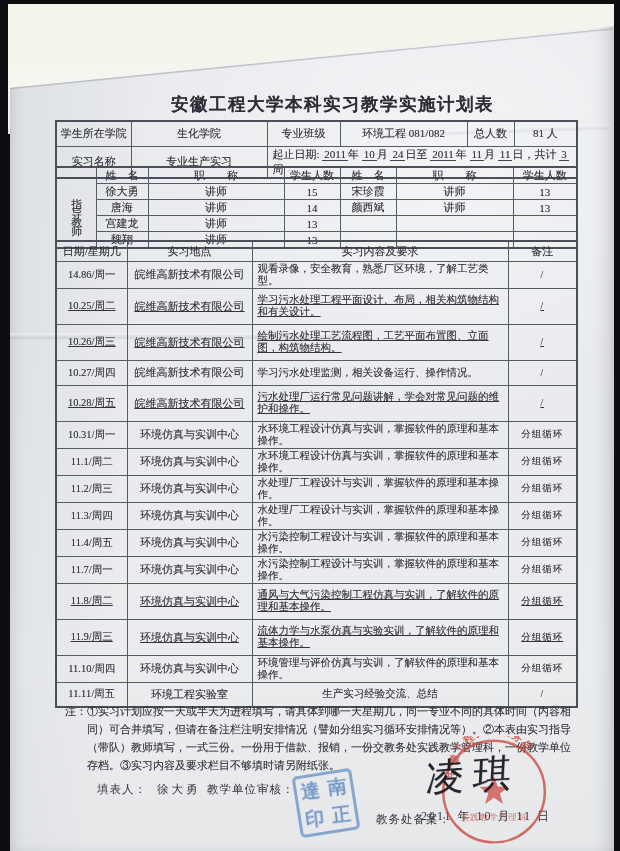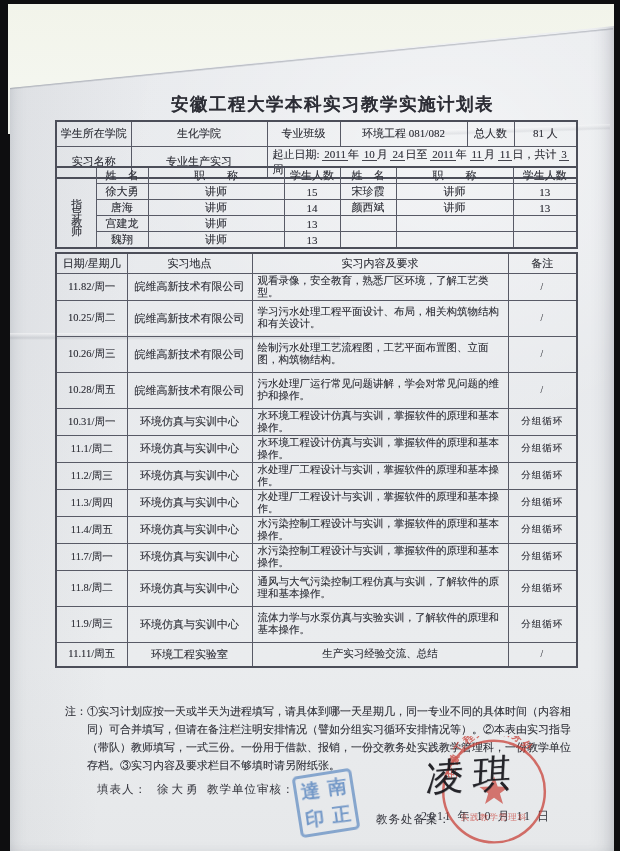--- a/index.html
+++ b/index.html
@@ -53,24 +53,24 @@
     text-align:center; vertical-align:middle;
     font-size:11px; color:#33343c; overflow:hidden;
     text-shadow:0 0 .4px rgba(51,52,60,.45);
   }
   table.outer { border:2px solid #4c4e59; }
   .t-info  { top:120px; }
   .t-info tr.r1 { height:25px; }
   .t-info tr.r2 { height:21px; }
   .t-teach { top:166px; }
   .t-teach tr { height:16px; }
-  .t-sched { top:252px; }
+  .t-sched { top:240px; }
   .t-sched tr.hd { height:20px; }
   .t-sched tr.r25 { height:25px; }
-  .t-sched tr.r36 { height:36px; }
+  .t-sched tr.r36 { height:36px;text-decoration:underline; }
   .t-sched td.content {
     text-align:left; font-size:10.5px; line-height:12px; padding:1px 5px;
   }
   .t-sched td.content.center { text-align:center; }
   .t-sched td.remark { font-size:9.5px; letter-spacing:1px; }
   .t-sched td.date { font-size:10.5px; }
   .vertical-label {
     writing-mode:vertical-rl; text-orientation:upright;
     margin:0 auto; letter-spacing:9px; font-size:11px;
   }
@@ -227,37 +227,43 @@
         <col style="width:69px">
       </colgroup>
     <tbody>
         <tr class="hd">
       <th>日期/星期几</th>
       <th>实习地点</th>
       <th>实习内容及要求</th>
       <th>备注</th>
     </tr>
     <tr class="r25">
-          <td class="date">11.82/周一</td>
+          <td class="date">14.86/周一</td>
           <td>皖维高新技术有限公司</td>
           <td class="content">观看录像，安全教育，熟悉厂区环境，了解工艺类型。</td>
           <td class="remark">/</td>
         </tr>
     <tr class="r36">
           <td class="date">10.25/周二</td>
           <td>皖维高新技术有限公司</td>
           <td class="content">学习污水处理工程平面设计、布局，相关构筑物结构和有关设计。</td>
           <td class="remark">/</td>
         </tr>
     <tr class="r36">
           <td class="date">10.26/周三</td>
           <td>皖维高新技术有限公司</td>
           <td class="content">绘制污水处理工艺流程图，工艺平面布置图、立面图，构筑物结构。</td>
           <td class="remark">/</td>
         </tr>
+    <tr class="r25">
+          <td class="date">10.27/周四</td>
+          <td>皖维高新技术有限公司</td>
+          <td class="content">学习污水处理监测，相关设备运行、操作情况。</td>
+          <td class="remark">/</td>
+        </tr>
     <tr class="r36">
           <td class="date">10.28/周五</td>
           <td>皖维高新技术有限公司</td>
           <td class="content">污水处理厂运行常见问题讲解，学会对常见问题的维护和操作。</td>
           <td class="remark">/</td>
         </tr>
     <tr class="r25">
           <td class="date">10.31/周一</td>
           <td>环境仿真与实训中心</td>
           <td class="content">水环境工程设计仿真与实训，掌握软件的原理和基本操作。</td>
@@ -296,20 +302,26 @@
     <tr class="r36">
           <td class="date">11.8/周二</td>
           <td>环境仿真与实训中心</td>
           <td class="content">通风与大气污染控制工程仿真与实训，了解软件的原理和基本操作。</td>
           <td class="remark">分组循环</td>
         </tr>
     <tr class="r36">
           <td class="date">11.9/周三</td>
           <td>环境仿真与实训中心</td>
           <td class="content">流体力学与水泵仿真与实验实训，了解软件的原理和基本操作。</td>
+          <td class="remark">分组循环</td>
+        </tr>
+    <tr class="r25">
+          <td class="date">11.10/周四</td>
+          <td>环境仿真与实训中心</td>
+          <td class="content">环境管理与评价仿真与实训，了解软件的原理和基本操作。</td>
           <td class="remark">分组循环</td>
         </tr>
     <tr class="r25">
           <td class="date">11.11/周五</td>
           <td>环境工程实验室</td>
           <td class="content center">生产实习经验交流、总结</td>
           <td class="remark">/</td>
         </tr>
   </tbody>
     </table>

